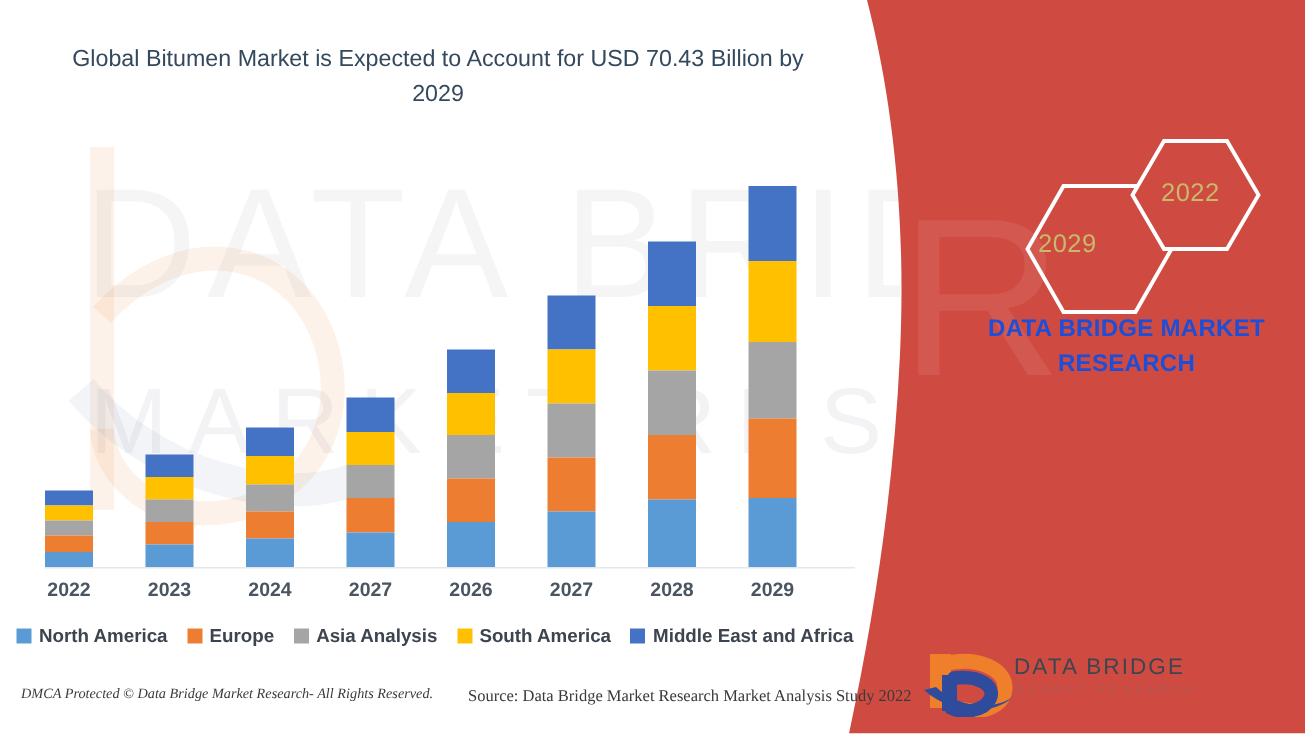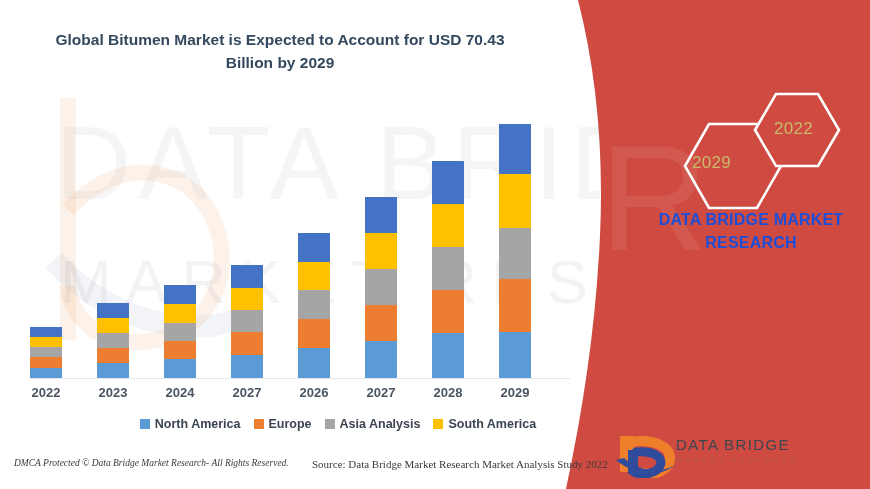--- a/index.html
+++ b/index.html
@@ -59,26 +59,26 @@
     color:#1d4ed8;
     font-size:16px;
     font-weight:600;
     line-height:1.45;
     letter-spacing:.2px;
   }
 
   
   .chart-title {
     position:absolute;
-    left:30px; top:28px;
+    left:42px; top:28px;
     width:500px;
     text-align:center;
     color:#34495e;
     font-size:15.5px;
-    font-weight:700;
+    font-weight:400;
     line-height:1.5;
   }
 
   .watermark {
     position:absolute;
     left:0; top:96px;
     width:600px; height:290px;
     overflow:hidden;
     pointer-events:none;
   }
@@ -140,21 +140,20 @@
 
   
   .legend {
     position:absolute;
     left:0; top:417px;
     width:580px;
     display:flex;
     justify-content:center;
     align-items:center;
     gap:13px;
-    margin-left:48px;
   }
   .legend-item { display:flex; align-items:center; gap:5px; }
   .legend-swatch { width:10px; height:10px; display:block; }
   .legend-text {
     font-size:12.5px;
     font-weight:700;
     color:#3c4450;
     white-space:nowrap;
   }
 
@@ -334,20 +333,24 @@
         <span class="legend-text">Europe</span>
       </div>
       <div class="legend-item">
         <span class="legend-swatch" style="background: rgb(165, 165, 165);"></span>
         <span class="legend-text">Asia Analysis</span>
       </div>
       <div class="legend-item">
         <span class="legend-swatch" style="background: rgb(255, 192, 0);"></span>
         <span class="legend-text">South America</span>
       </div>
+      <div class="legend-item">
+        <span class="legend-swatch" style="background: rgb(68, 114, 196);"></span>
+        <span class="legend-text">Middle East and Africa</span>
+      </div>
     </div>
 
   <div class="footer">
     <span class="footer-left">DMCA Protected © Data Bridge Market Research- All Rights Reserved.</span>
     <span class="footer-right">Source: Data Bridge Market Research Market Analysis Study 2022</span>
   </div>
 
   <div class="brand-logo">
     <svg width="70" height="46" viewBox="0 0 70 46" xmlns="http://www.w3.org/2000/svg">
       <path d="M 8 4 L 22 4 L 22 40 L 8 40 Z" fill="#f07f2b"></path>

